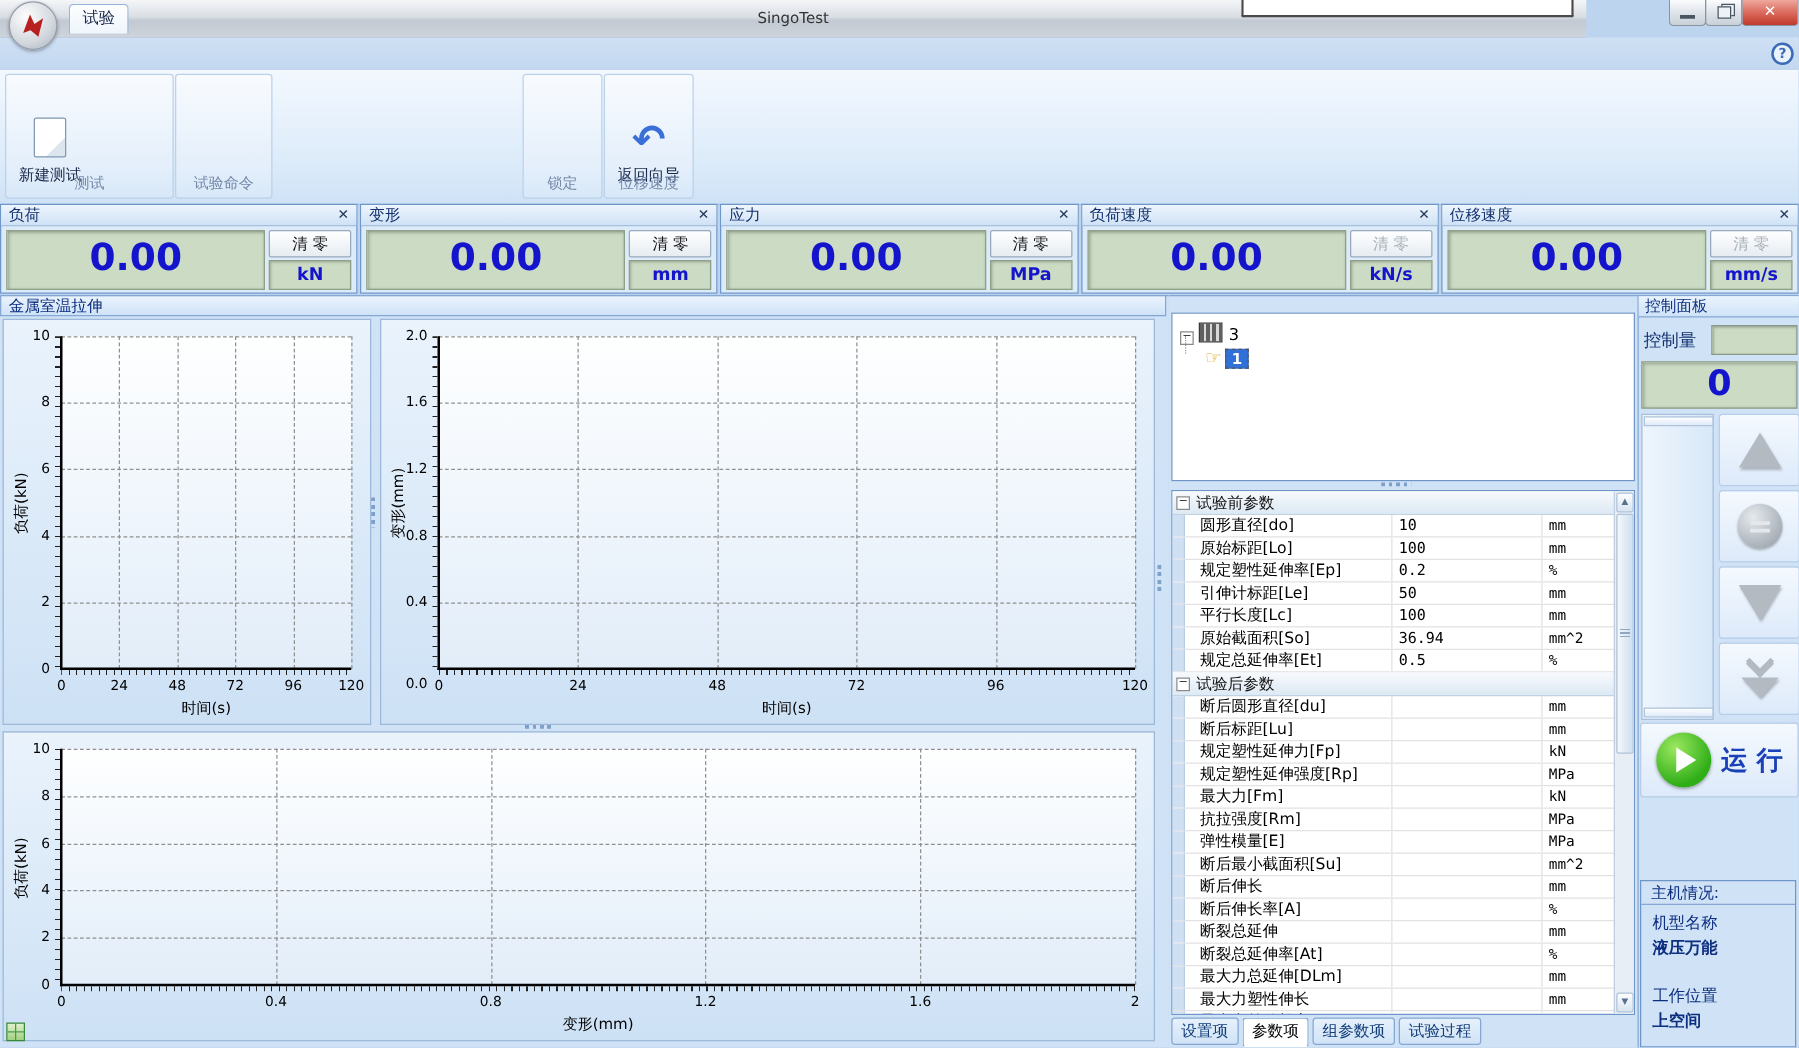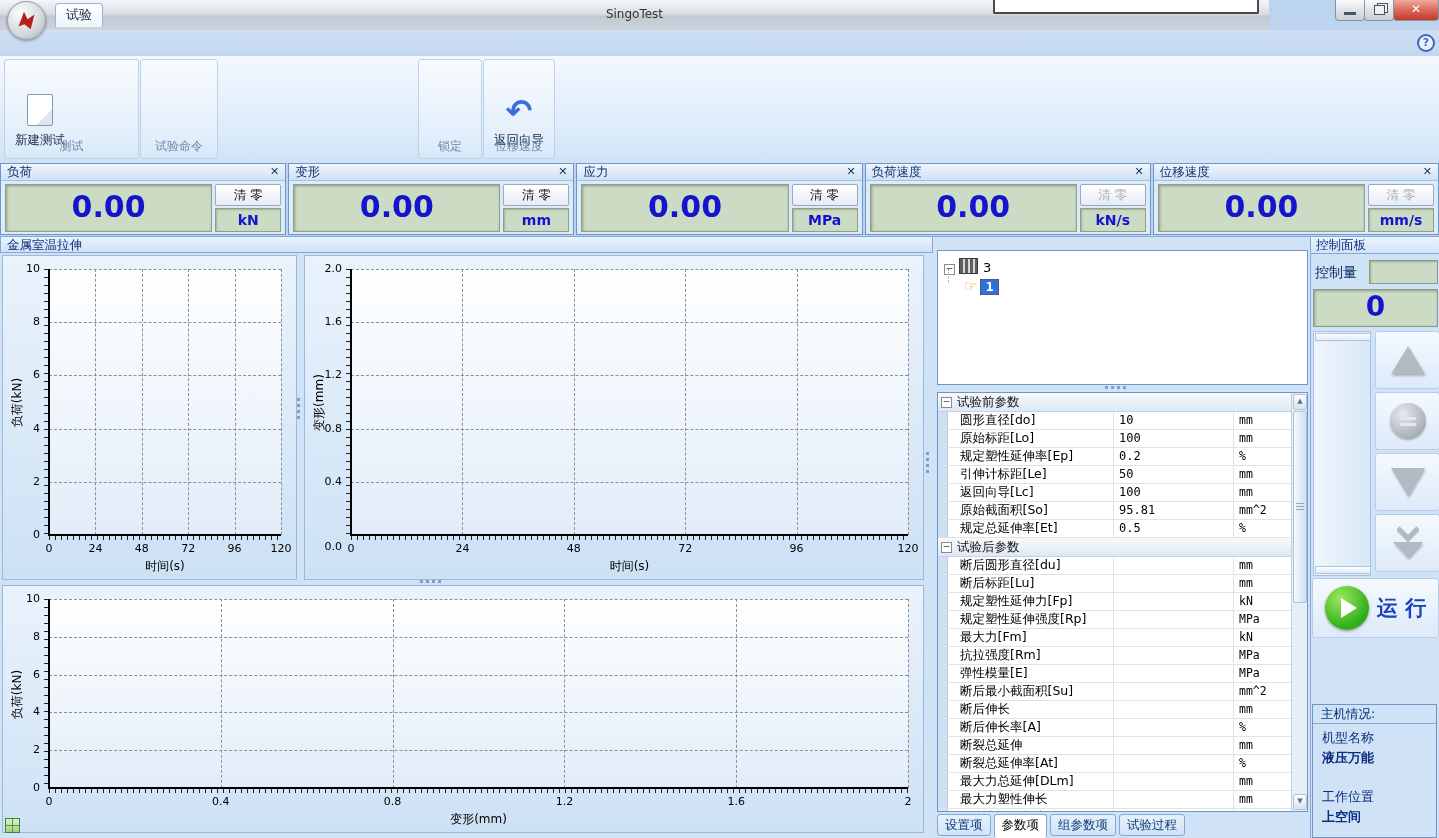--- a/index.html
+++ b/index.html
@@ -449,28 +449,28 @@
       <div class="un">%</div>
       </div>
       <div class="prow">
         <div class="gut"></div>
       <div class="nm">引伸计标距[Le]</div>
       <div class="vl">50</div>
       <div class="un">mm</div>
       </div>
       <div class="prow">
         <div class="gut"></div>
-      <div class="nm">返回向导[Lc]</div>
+      <div class="nm">平行长度[Lc]</div>
       <div class="vl">100</div>
       <div class="un">mm</div>
       </div>
       <div class="prow">
         <div class="gut"></div>
       <div class="nm">原始截面积[So]</div>
-      <div class="vl">95.81</div>
+      <div class="vl">36.94</div>
       <div class="un">mm^2</div>
       </div>
       <div class="prow">
         <div class="gut"></div>
       <div class="nm">规定总延伸率[Et]</div>
       <div class="vl">0.5</div>
       <div class="un">%</div>
       </div>
       <div class="psec">
         <span class="mbox">−</span>

